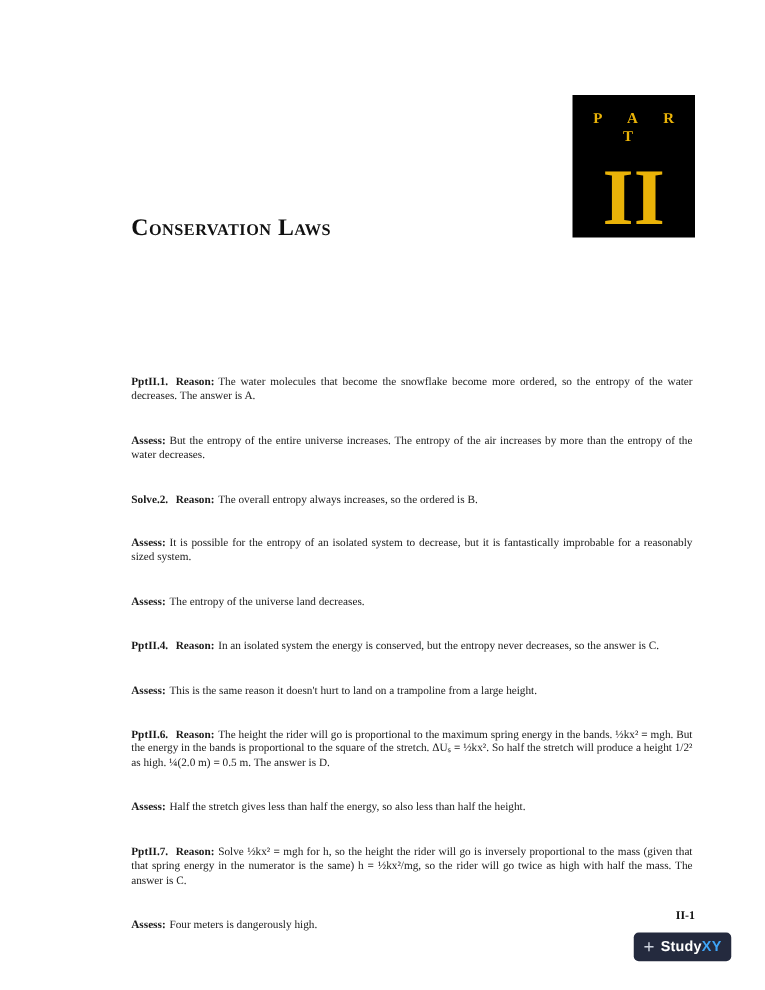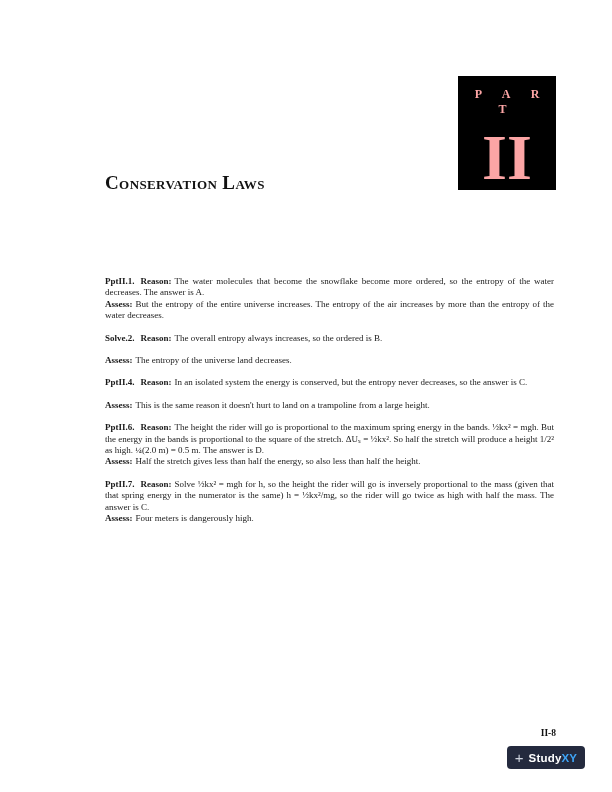--- a/index.html
+++ b/index.html
@@ -5,21 +5,21 @@
   * { margin:0; padding:0; box-sizing:border-box; }
   html,body { background:#e8e8e8; }
   body { font-family:"Liberation Serif", serif; }
   .page {
     position:relative; width:612px; height:792px; background:#ffffff;
     margin:0 auto; overflow:hidden;
   }
   
   .part-box {
     position:absolute; left:458px; top:76px; width:98px; height:114px;
-    background:#000; color:#fca5a5; text-align:center;
+    background:#000; color:#eab308; text-align:center;
   }
   .part-label {
     margin-top:11px; font-size:12px; font-weight:bold;
     letter-spacing:9px; text-indent:9px; font-family:"Liberation Serif", serif;
   }
   .part-numeral {
     font-size:64px; line-height:70px; font-weight:bold; margin-top:6px;
     font-family:"Liberation Serif", serif;
   }
   
@@ -27,21 +27,21 @@
     position:absolute; left:105px; top:172px;
     font-variant:small-caps; font-weight:bold; font-size:19px;
     letter-spacing:0.4px; color:#111;
   }
   
   .body-text {
     position:absolute; left:105px; top:276px; width:449px;
     font-size:9px; line-height:11.4px; color:#1a1a1a;
   }
   .prob { margin-bottom:11px; }
-  .prob .line { text-align:justify; }
+  .prob .line { text-align:justify;margin-top:24px; }
   .prob-id { font-weight:bold; margin-right:6px; }
   .lbl { font-weight:bold; margin-right:3px; }
   
   .page-number {
     position:absolute; right:56px; top:728px;
     font-weight:bold; font-size:9.5px; color:#111;
   }
   .brand {
     position:absolute; right:27px; top:746px; width:78px; height:23px;
     background:#242a3e; border-radius:4px;
@@ -66,20 +66,21 @@
 
   <div class="body-text">
 
     <div class="prob">
       <div class="line"><span class="prob-id">PptII.1.</span><span class="lbl">Reason:</span><span>The water molecules that become the snowflake become more ordered, so the entropy of the water decreases. The answer is A.</span></div>
       <div class="line"><span class="lbl">Assess:</span><span>But the entropy of the entire universe increases. The entropy of the air increases by more than the entropy of the water decreases.</span></div>
     </div>
 
     <div class="prob">
       <div class="line"><span class="prob-id">Solve.2.</span><span class="lbl">Reason:</span><span>The overall entropy always increases, so the ordered is B.</span></div>
+      <div class="line"><span class="lbl">Assess:</span><span>It is possible for the entropy of an isolated system to decrease, but it is fantastically improbable for a reasonably sized system.</span></div>
     </div>
 
     <div class="prob">
       <div class="line"><span class="lbl">Assess:</span><span>The entropy of the universe land decreases.</span></div>
     </div>
 
     <div class="prob">
       <div class="line"><span class="prob-id">PptII.4.</span><span class="lbl">Reason:</span><span>In an isolated system the energy is conserved, but the entropy never decreases, so the answer is C.</span></div>
     </div>
 
@@ -92,20 +93,20 @@
       <div class="line"><span class="lbl">Assess:</span><span>Half the stretch gives less than half the energy, so also less than half the height.</span></div>
     </div>
 
     <div class="prob">
       <div class="line"><span class="prob-id">PptII.7.</span><span class="lbl">Reason:</span><span>Solve ½kx² = mgh for h, so the height the rider will go is inversely proportional to the mass (given that that spring energy in the numerator is the same)  h = ½kx²/mg,  so the rider will go twice as high with half the mass. The answer is C.</span></div>
       <div class="line"><span class="lbl">Assess:</span><span>Four meters is dangerously high.</span></div>
     </div>
 
   </div>
 
-  <div class="page-number">II-8</div>
+  <div class="page-number">II-1</div>
 
   <div class="brand">
     <span class="plus">+</span>
     <span class="word"><span>Study</span><span class="xy">XY</span></span>
   </div>
 
 </div>
 
 </body></html>

